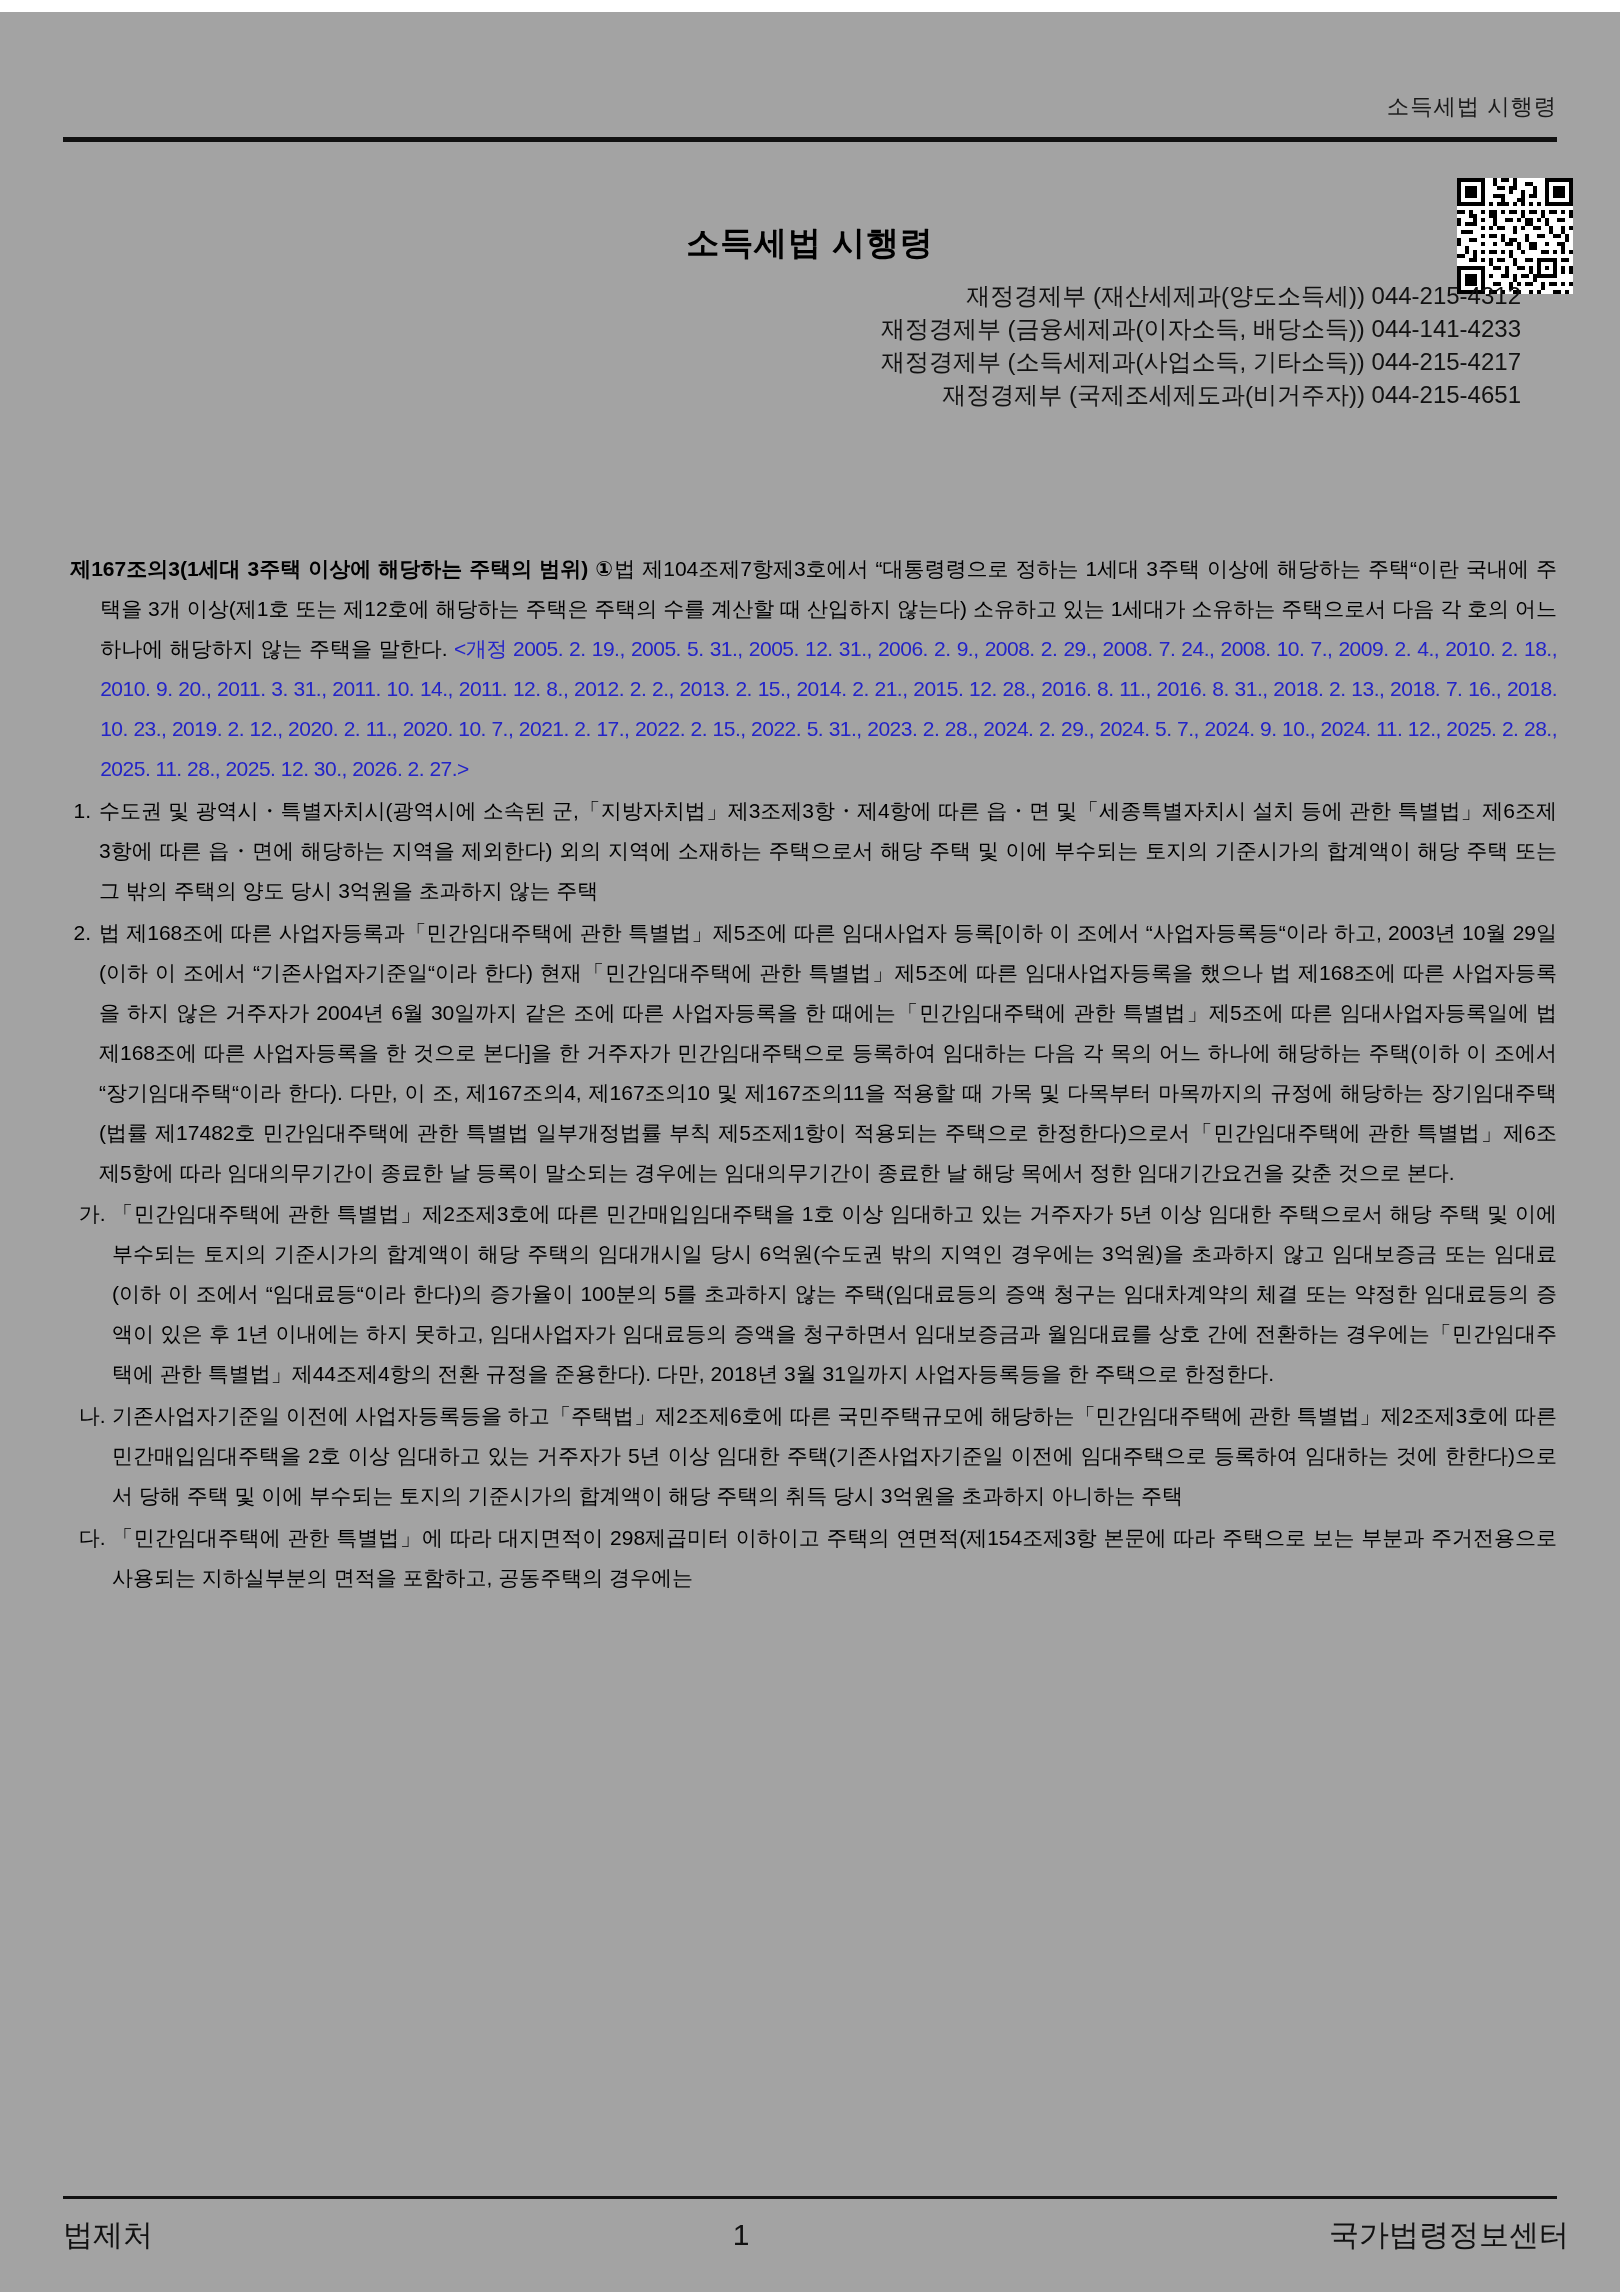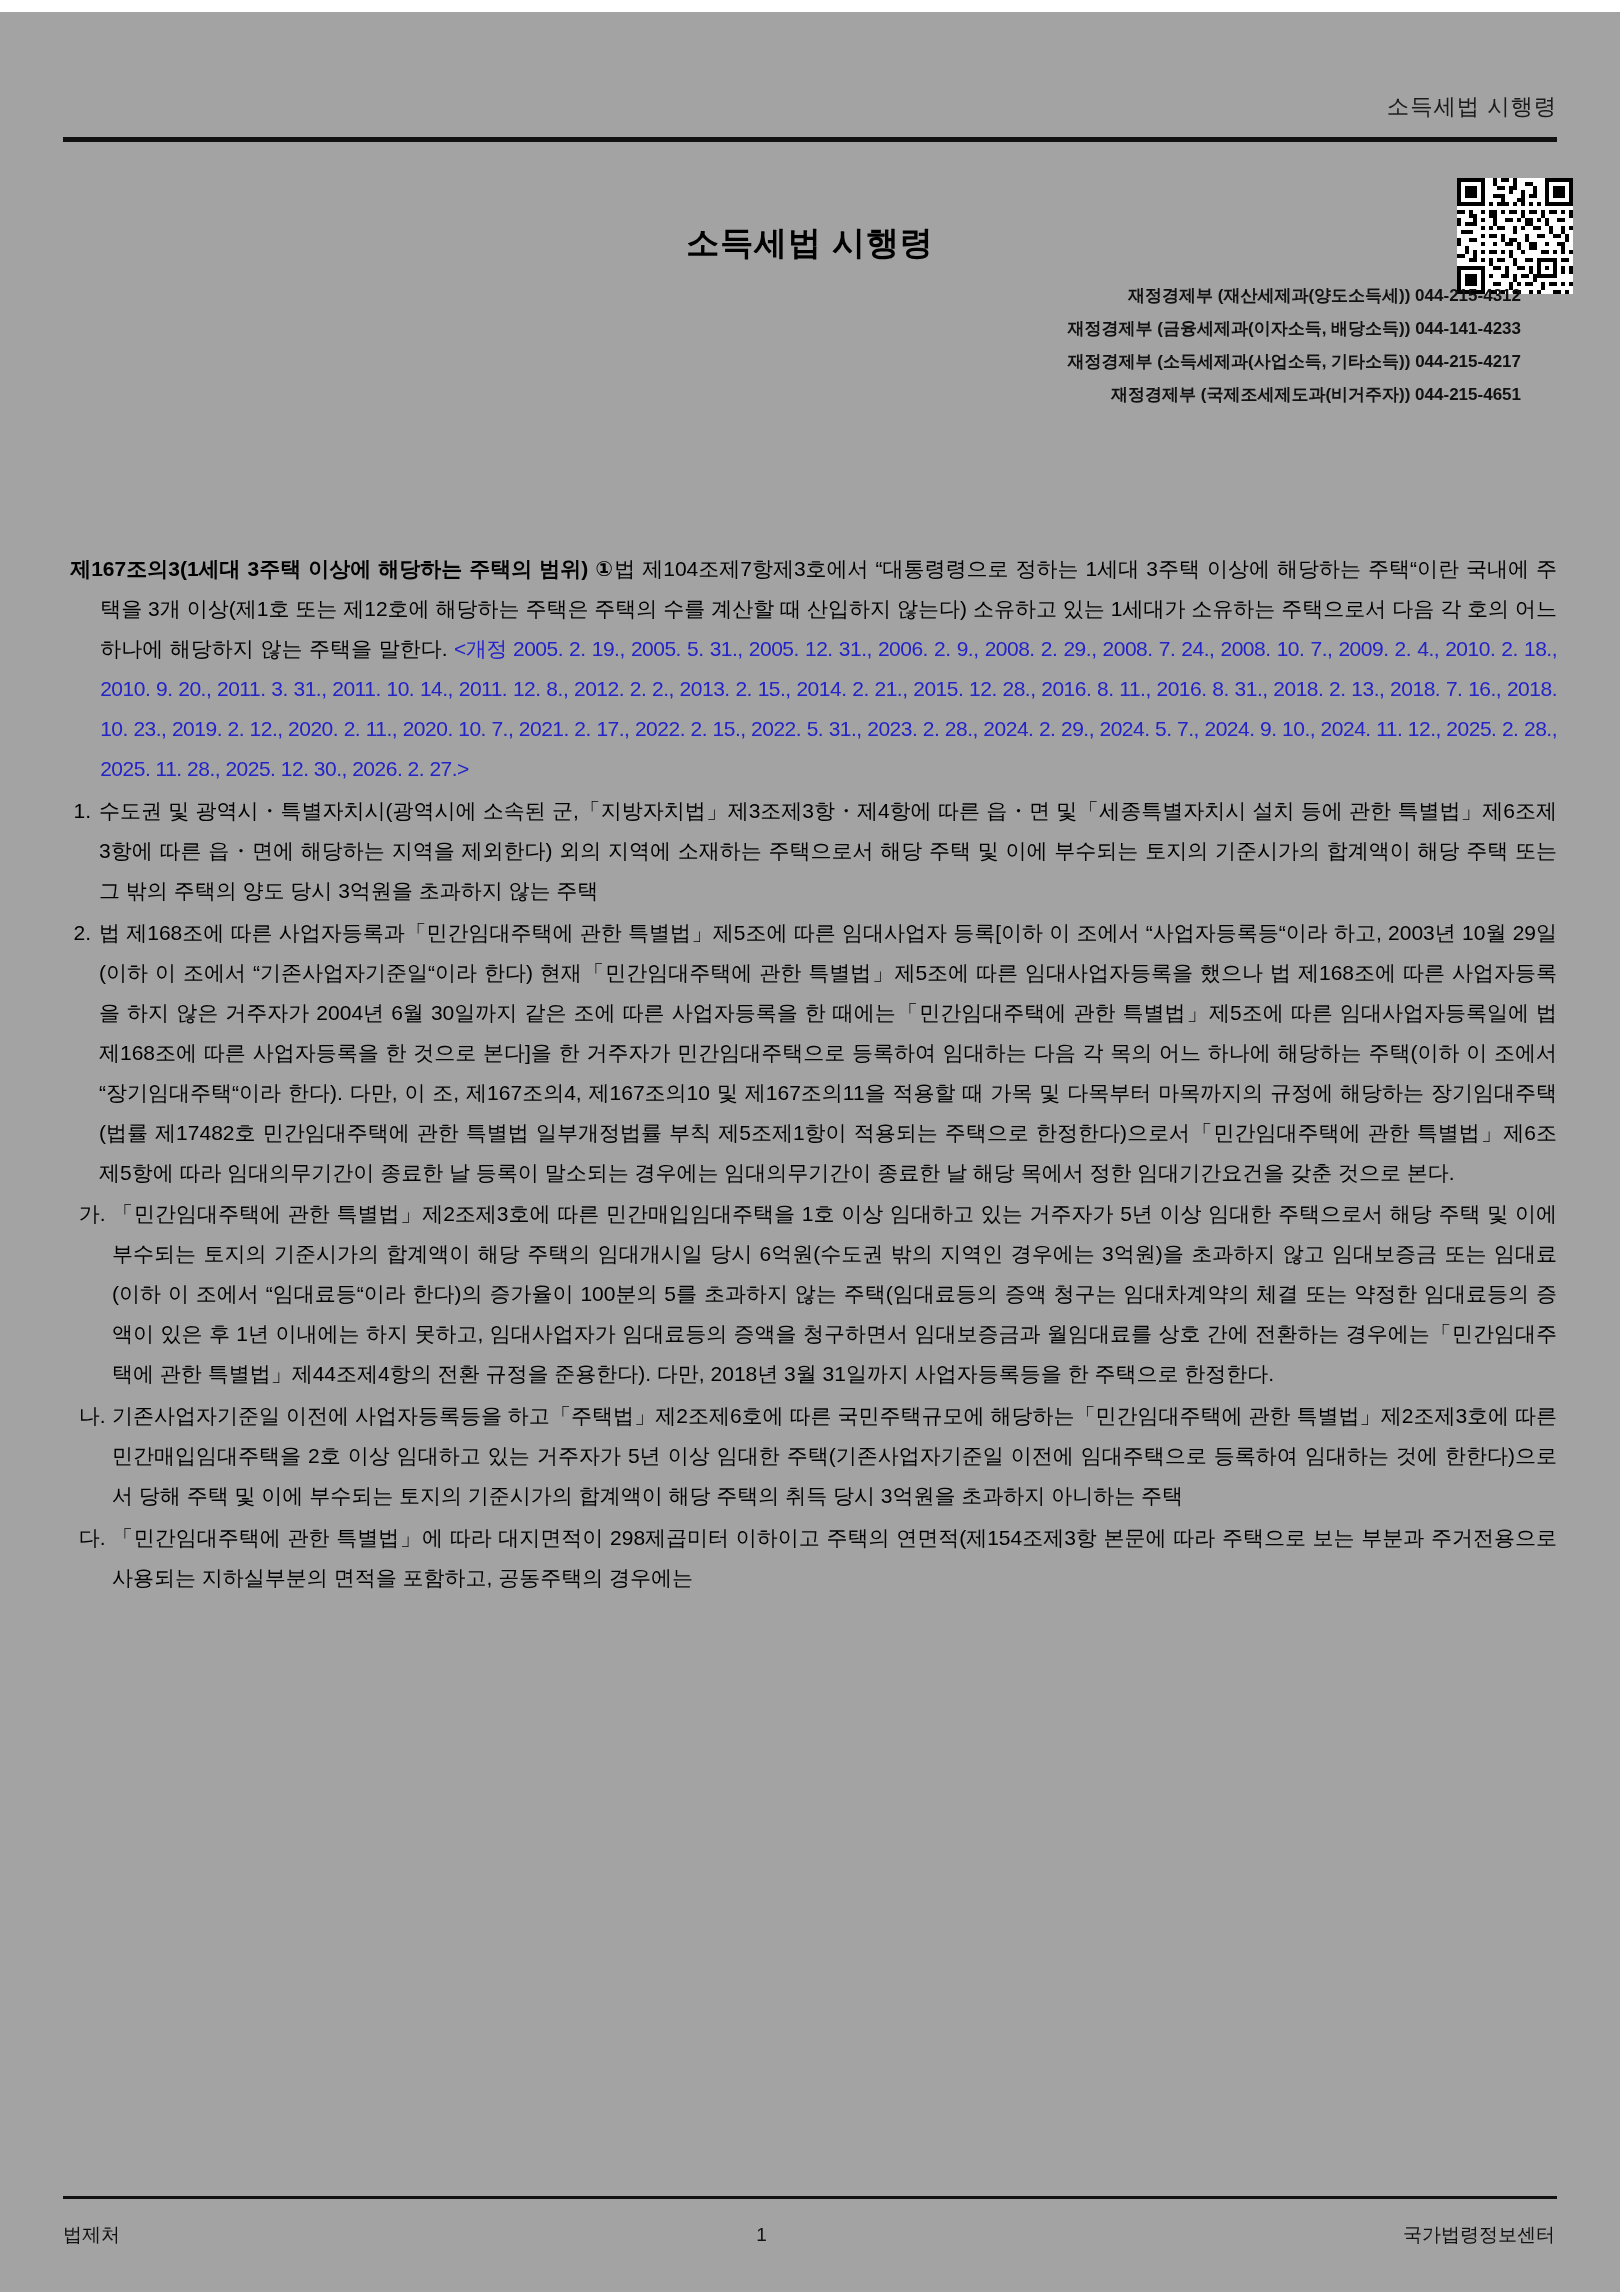--- a/index.html
+++ b/index.html
@@ -65,25 +65,24 @@
     color: #2323c8;
     margin-top: 29px;
     letter-spacing: 0px;
   }
   .ministry-list {
     margin-top: 12.5px;
     text-align: right;
     padding-right: 36px;
   }
   .ministry-line {
-    font-size: 17px;
+    font-size: 24px;
     line-height: 33px;
     color: #111;
     white-space: nowrap;
-    font-weight: bold;
   }
 
   
   .qr-wrap {
     position: absolute;
     right: 47px;
     top: 166px;
     width: 116px;
     height: 116px;
   }
@@ -161,27 +160,27 @@
     position: absolute;
     left: 63px;
     right: 63px;
     bottom: 106px;
     height: 2.7px;
     background: #111111;
   }
   .footer {
     position: absolute;
     left: 63px;
-    right: 65px;
+    right: 51px;
     bottom: 52px;
     height: 36px;
     display: flex;
     align-items: center;
     justify-content: space-between;
-    font-size: 19px;
+    font-size: 30px;
     color: #111;
   }
   .footer-center { flex: 1 1 auto; text-align: center; }
   .footer-left, .footer-right { flex: 0 0 auto; }
 </style>
 </head>
 <body>
 
 <div class="page">
 

